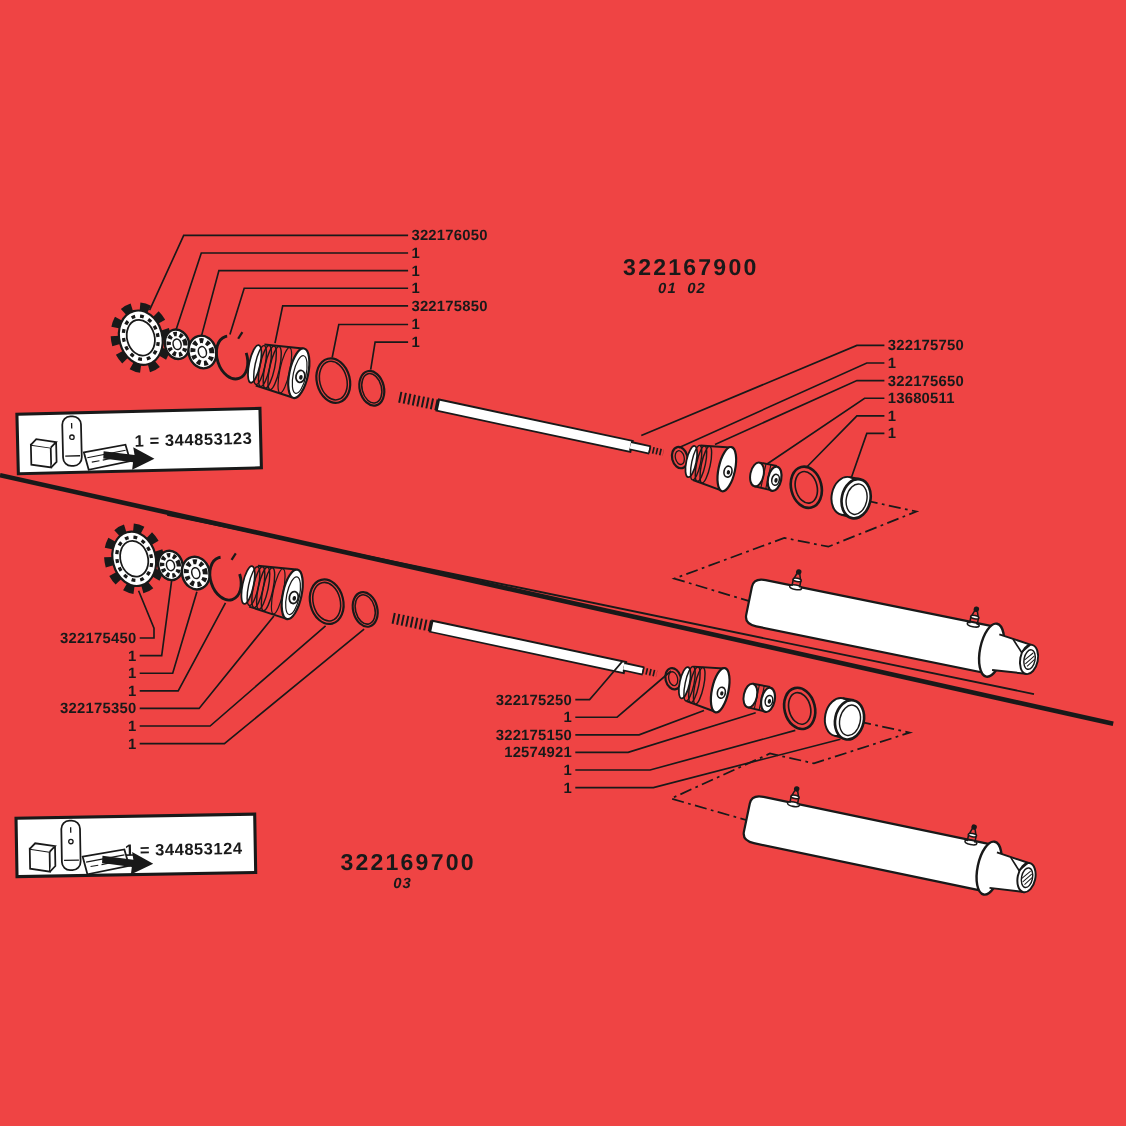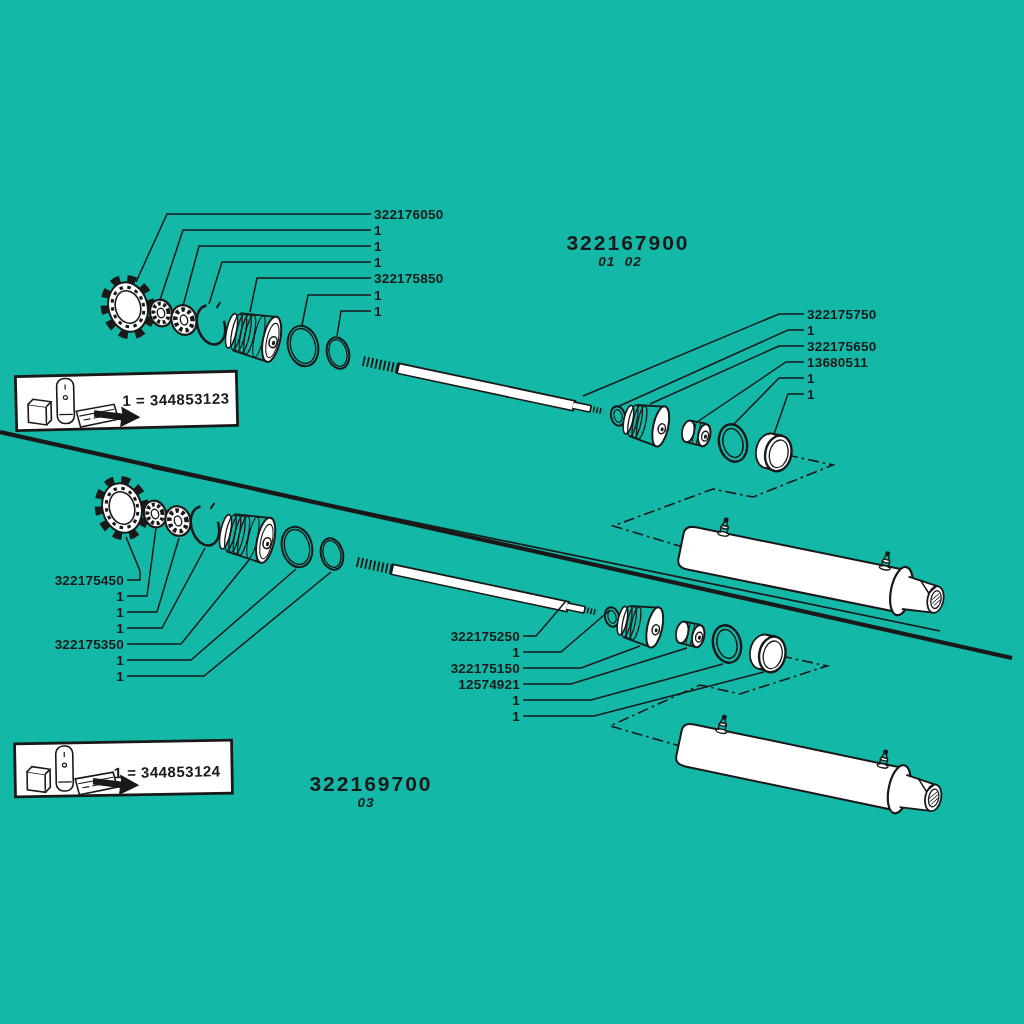--- a/index.html
+++ b/index.html
@@ -1,16 +1,16 @@
 <!DOCTYPE html>
 <html><head>
 <meta charset="utf-8">
 <style>
   html,body{margin:0;padding:0;background:#e9e9e9;}
-  #page{width:1024px;height:1024px;background:#14b8a6;position:relative;margin:0 auto;overflow:hidden;}
+  #page{width:1024px;height:1024px;background:#ef4444;position:relative;margin:0 auto;overflow:hidden;}
   svg{font-family:"Liberation Sans", sans-serif;display:block;}
   text{fill:#191919;stroke:none;}
   .lbl{font-size:13.5px;font-weight:bold;letter-spacing:.2px;}
   .ttl{font-size:21px;font-weight:bold;letter-spacing:2px;}
   .sub{font-size:13.5px;font-weight:bold;font-style:italic;letter-spacing:1px;}
   .kit{font-size:15px;font-weight:bold;letter-spacing:.5px;}
   .ld{fill:none;stroke:#191919;stroke-width:1.5;}
   .dashdot{fill:none;stroke:#191919;stroke-width:1.6;stroke-dasharray:11 4 2.5 4;}
 </style>
 </head>

